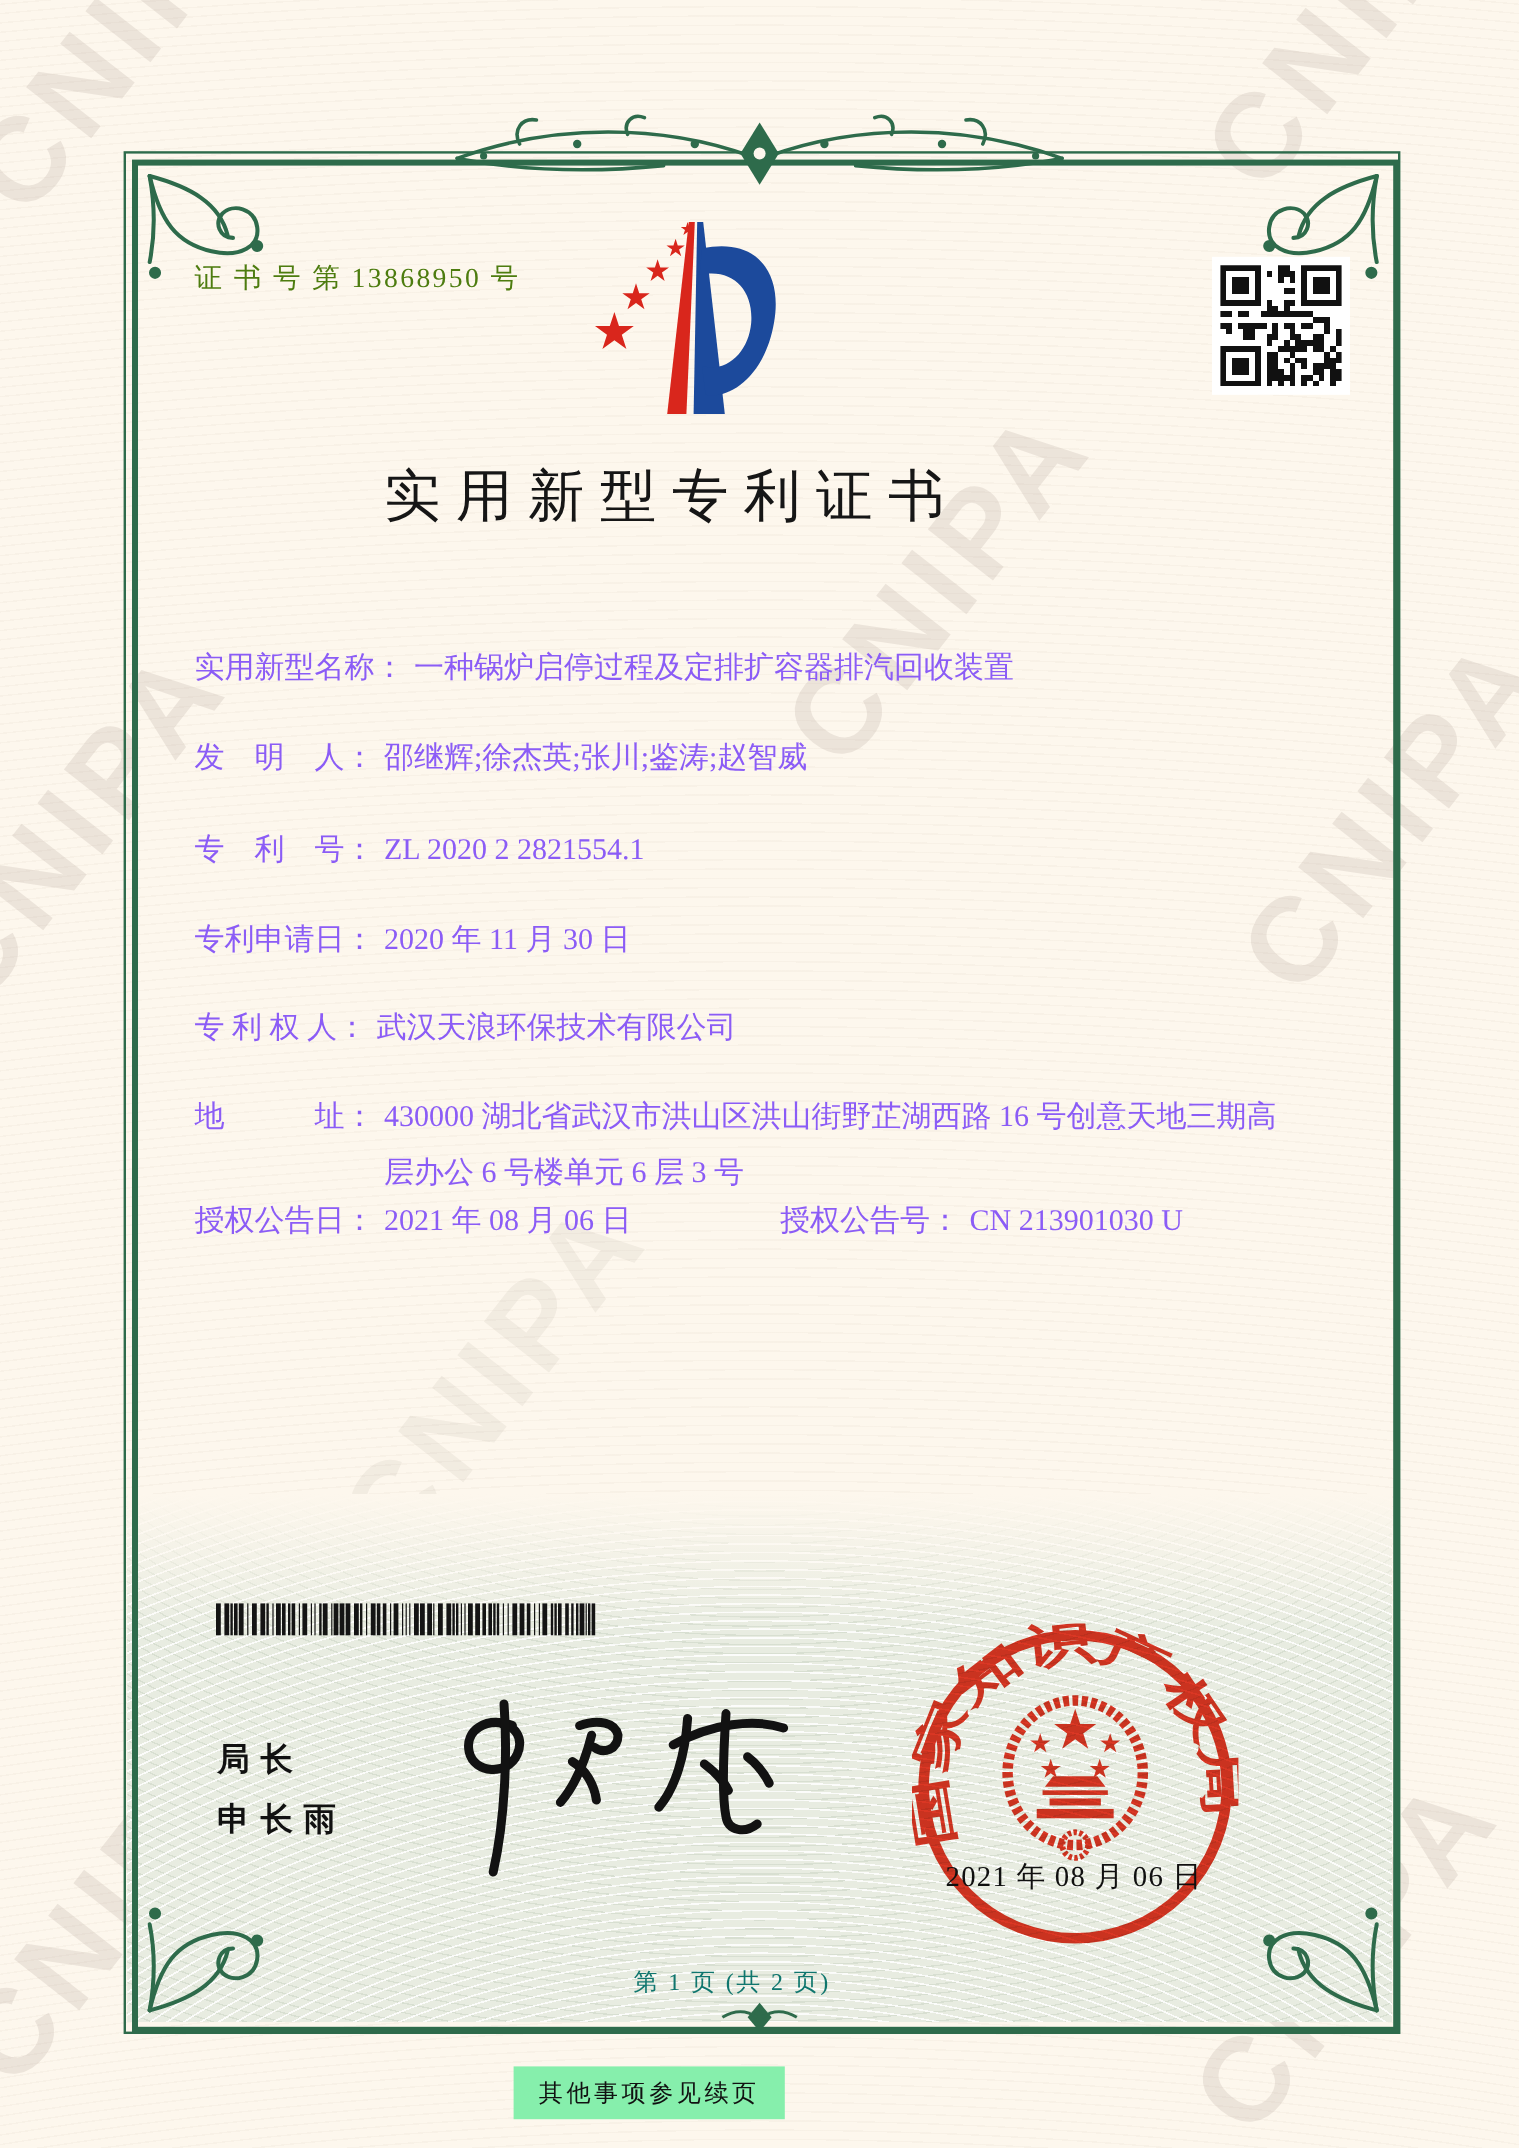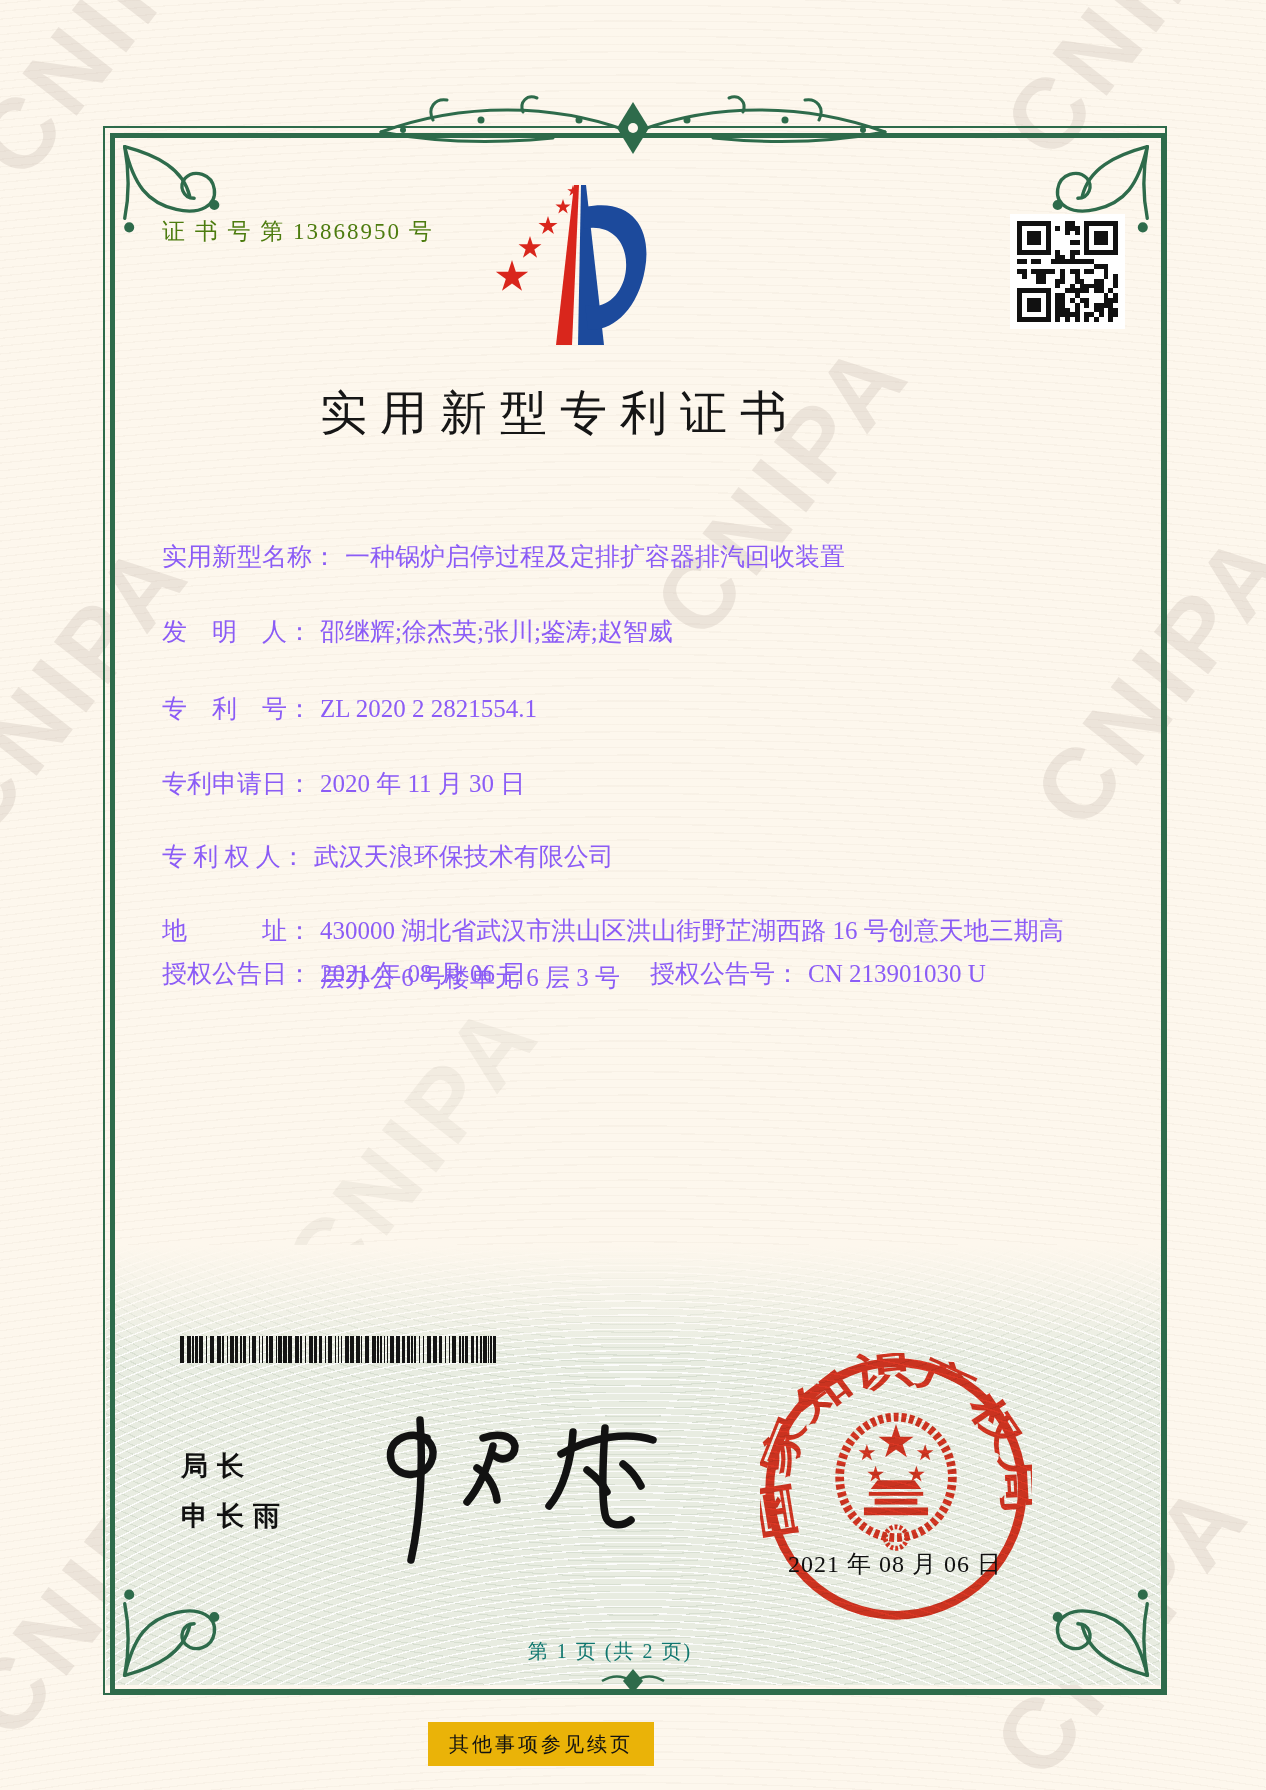--- a/index.html
+++ b/index.html
@@ -60,21 +60,21 @@
   .issuer-name{position:absolute;left:181px;top:1498px;z-index:6;
       font-family:"Liberation Sans","DejaVu Sans",sans-serif;font-weight:700;
       font-size:27px;letter-spacing:9px;color:#111;}
   .signature{position:absolute;left:365px;top:1408px;z-index:7;}
   .seal{position:absolute;left:760px;top:1353px;z-index:6;opacity:.95;mix-blend-mode:multiply;}
   .seal-date{position:absolute;left:788px;top:1548px;z-index:8;font-size:24px;
       letter-spacing:1px;color:#101010;white-space:pre;}
   .page-footer{position:absolute;left:0;top:1638px;width:1220px;text-align:center;z-index:6;
       font-size:20px;letter-spacing:2px;color:#0f766e;}
   .cont-tab{position:absolute;left:428px;top:1722px;width:226px;height:44px;z-index:6;
-      background:#eab308;display:flex;align-items:center;justify-content:center;
+      background:#86efac;display:flex;align-items:center;justify-content:center;
       font-size:20px;letter-spacing:3px;color:#111;}
 </style>
 </head>
 <body>
 
 <div id="page">
 
   <svg width="0" height="0" style="position:absolute">
     <defs>
       <path id="star-shape" d="M0,-1 L0.225,-0.31 L0.951,-0.31 L0.363,0.118 L0.588,0.809 L0,0.382 L-0.588,0.809 L-0.363,0.118 L-0.951,-0.31 L-0.225,-0.31 Z"></path>
@@ -333,21 +333,21 @@
   </div>
   <div class="frow" style="top:833px">
     <span class="flabel">专 利 权 人：</span>
     <span class="fvalue">武汉天浪环保技术有限公司</span>
   </div>
   <div class="frow" style="top:907px">
     <span class="flabel">地　　　址：</span>
     <span class="fvalue">430000 湖北省武汉市洪山区洪山街野芷湖西路 16 号创意天地三期高层办公 6 号楼单元 6 层 3 号</span>
   </div>
 
-  <div class="frow" style="top:950px;width:975px">
+  <div class="frow" style="top:994px;width:975px">
     <span class="flabel">授权公告日：</span>
     <span class="fvalue">2021 年 08 月 06 日</span>
     <span class="grant-pair2">
       <span class="flabel">授权公告号：</span>
       <span class="fvalue">CN 213901030 U</span>
     </span>
   </div>
 
 
   <svg class="barcode" id="barcode-svg" width="320" height="27">

